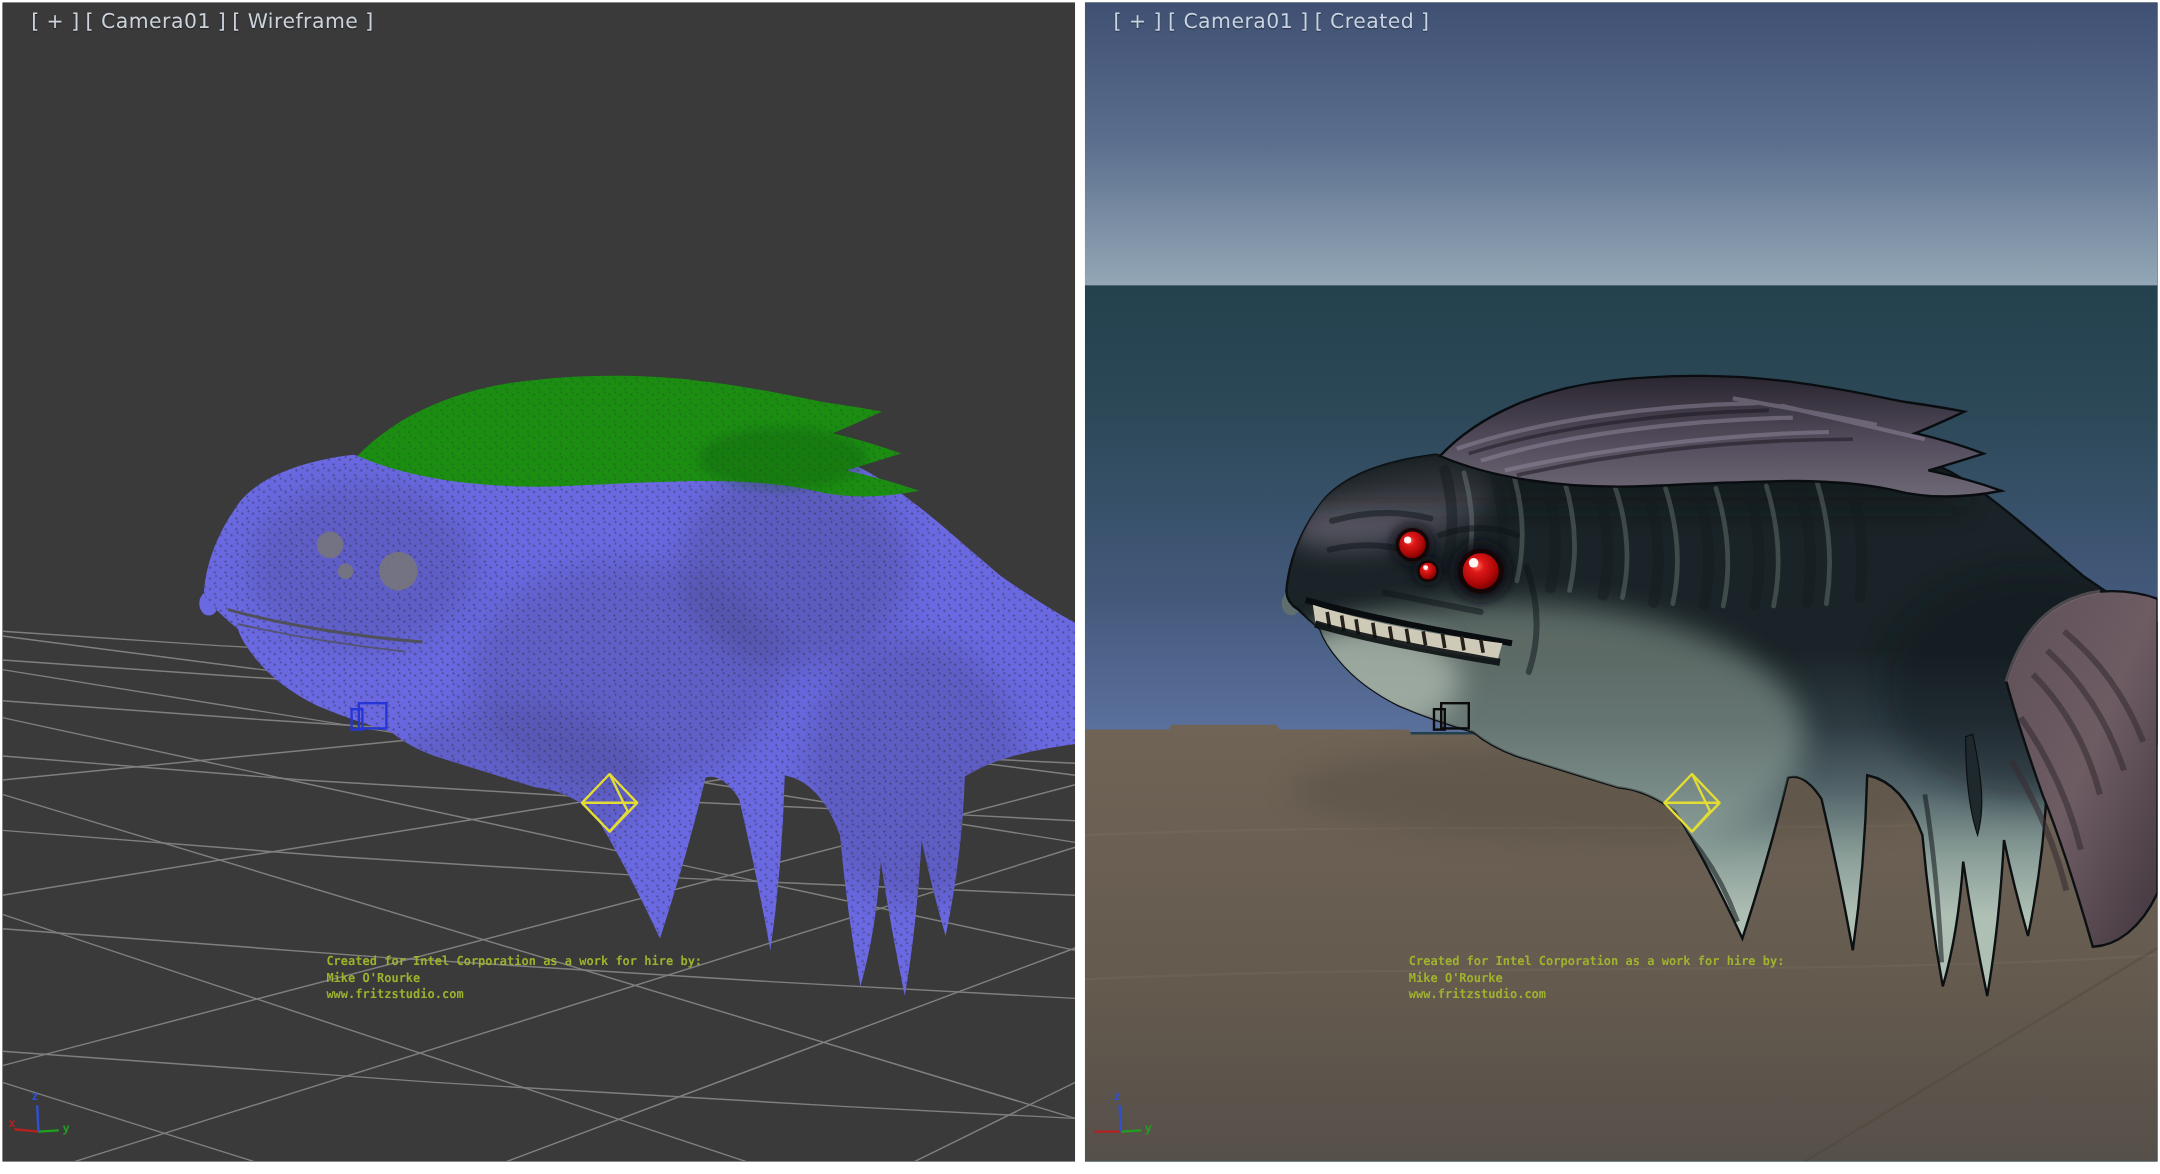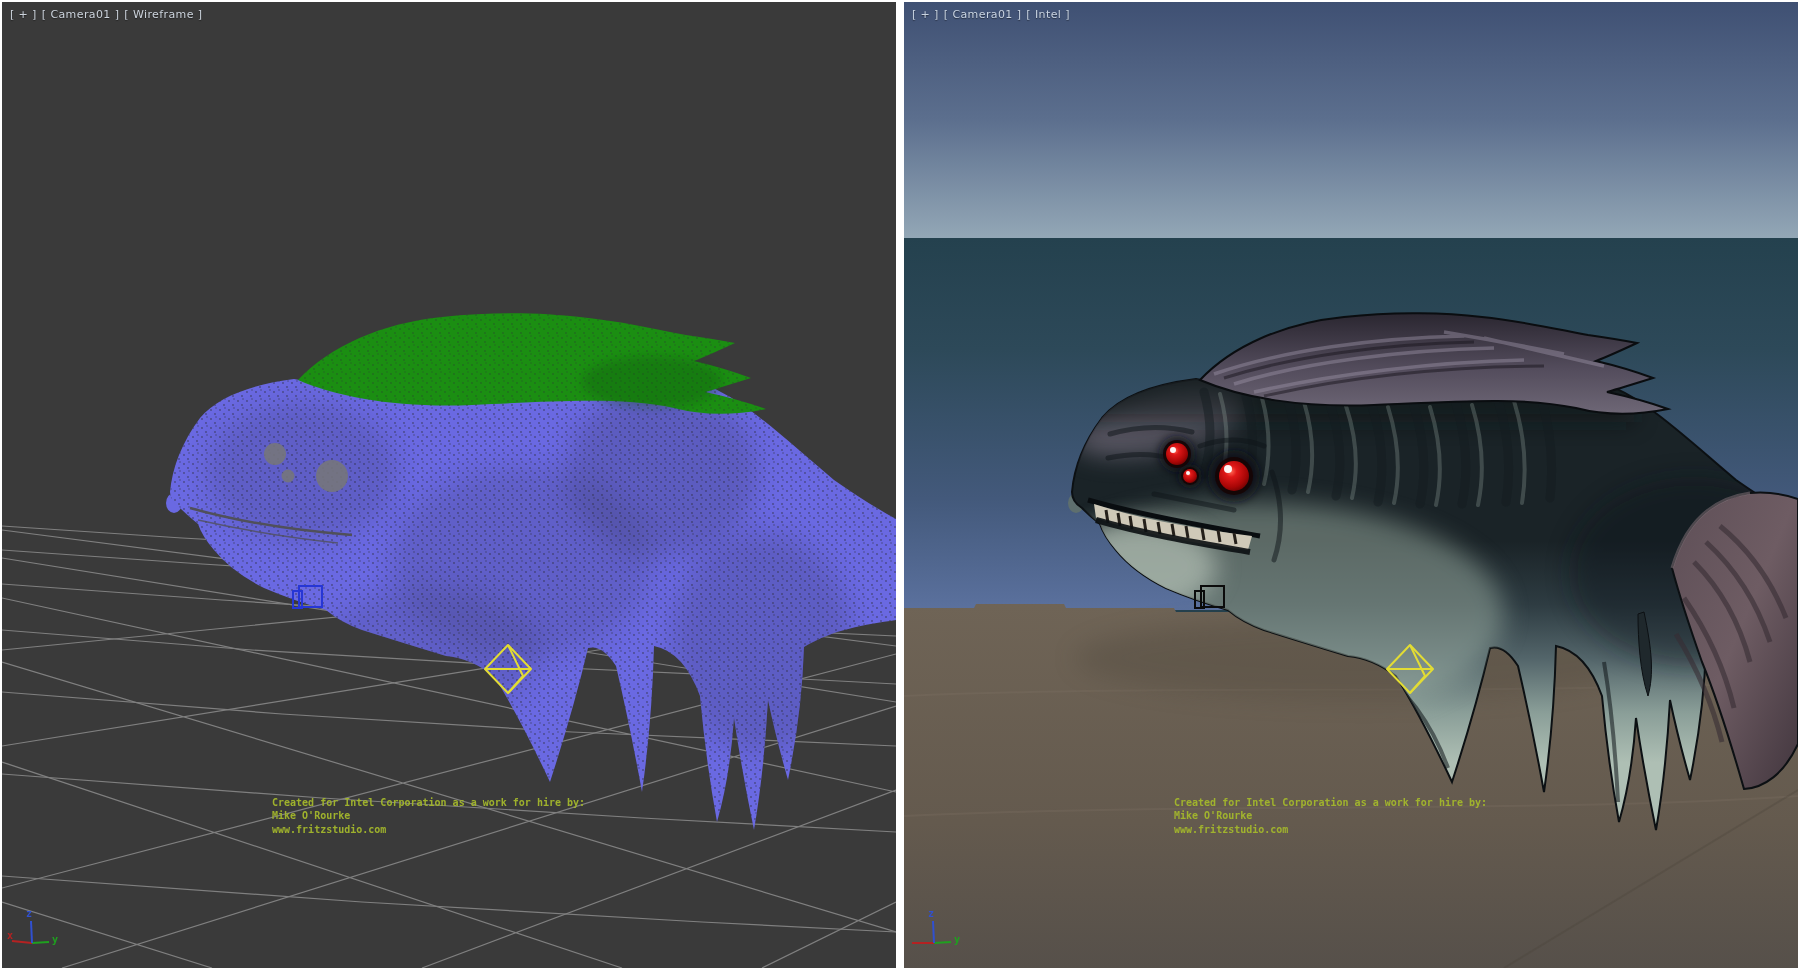--- a/index.html
+++ b/index.html
@@ -3,21 +3,21 @@
 <meta charset="utf-8">
 <style>
   * { margin:0; padding:0; box-sizing:border-box; }
   html,body { width:1800px; height:978px; background:#ffffff; overflow:hidden;
               font-family:"DejaVu Sans", "Liberation Sans", sans-serif; }
   .stage { position:relative; width:1800px; height:978px; background:#ffffff; }
   .vp { position:absolute; top:2px; width:894px; height:966px; overflow:hidden; }
   .vp-left  { left:2px;  background:#3a3a3a; }
   .vp-right { left:904px; background:#24414e; }
   .scene { position:absolute; left:0; top:0; }
-  .vp-label { position:absolute; left:8px; top:6px; font-size:11px; letter-spacing:.4px;
+  .vp-label { position:absolute; left:24px; top:6px; font-size:17px; letter-spacing:.4px;
               color:#ccd3dc; z-index:5; white-space:nowrap; text-shadow:0 1px 1px rgba(0,0,0,.45); }
   .vp-label span { margin-right:5px; cursor:pointer; }
   .watermark { position:absolute; left:270px; top:794px; z-index:4;
                font:bold 10px "DejaVu Sans Mono", "Liberation Mono", monospace;
                color:#a4b82c; line-height:13px; white-space:nowrap; opacity:.95;
                transform:scaleY(1.04); }
   .divider { position:absolute; left:896px; top:0; width:8px; height:978px; background:#ffffff; z-index:6; }
   svg text.axis { font:bold 10px "DejaVu Sans Mono", monospace; }
 </style>
 </head>
@@ -248,21 +248,21 @@
       <g stroke-width="2" fill="none">
         <path d="M30,941 L8,941" stroke="#b42222"></path>
         <path d="M30,941 L47,940" stroke="#1fa01f"></path>
         <path d="M30,941 L29,919" stroke="#3050d0"></path>
         <text class="axis" x="50" y="941" fill="#1fa01f">y</text>
         <text class="axis" x="24" y="915" fill="#3050d0">z</text>
       </g>
     </svg>
 
     <div class="vp-label" style="color:#c9d4e2">
-      <span>[ + ]</span><span>[ Camera01 ]</span><span>[ Intel ]</span>
+      <span>[ + ]</span><span>[ Camera01 ]</span><span>[ Created ]</span>
     </div>
 
     <div class="watermark">
       <div>Created for Intel Corporation as a work for hire by:</div>
       <div>Mike O'Rourke</div>
       <div>www.fritzstudio.com</div>
     </div>
   </section>
 </div>
 

